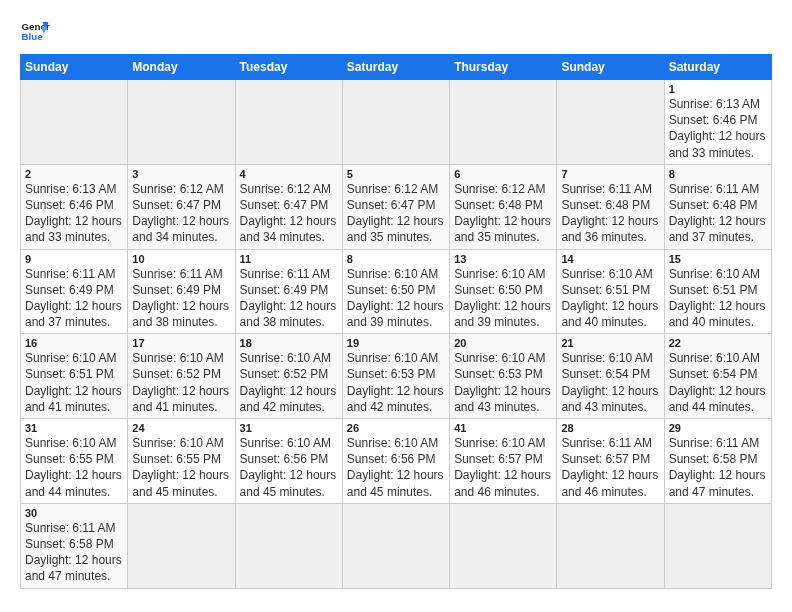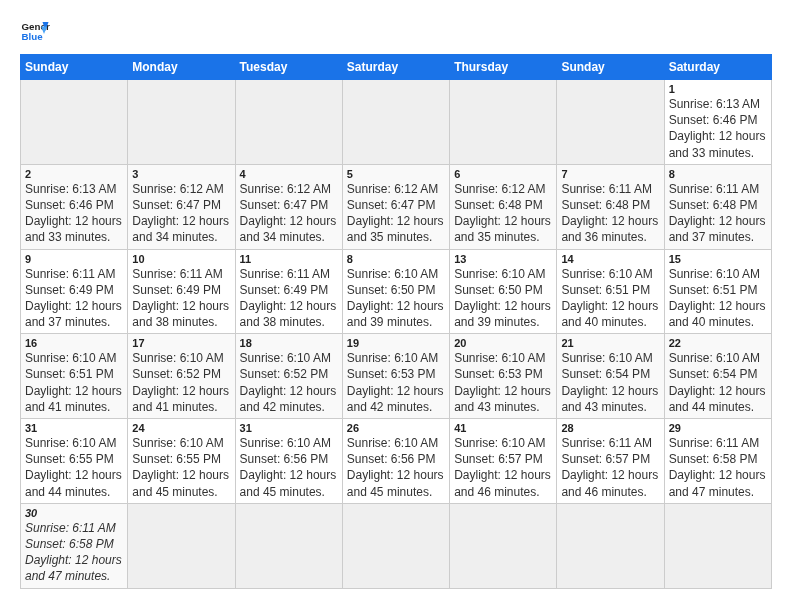--- a/index.html
+++ b/index.html
@@ -63,21 +63,20 @@
       border: 1px solid #ccc;
       vertical-align: top;
       font-size: 9.5px;
       color: #222;
       padding: 3px 4px;
       height: 72px;
       background: #fff;
     }
     tbody tr:last-child td {
       height: 60px;
-      font-style: italic;
     }
     .day-num {
       font-size: 11px;
       font-weight: bold;
       display: block;
       margin-bottom: 1px;
     }
     .day-info {
       font-size: 12px;
       color: #333;

